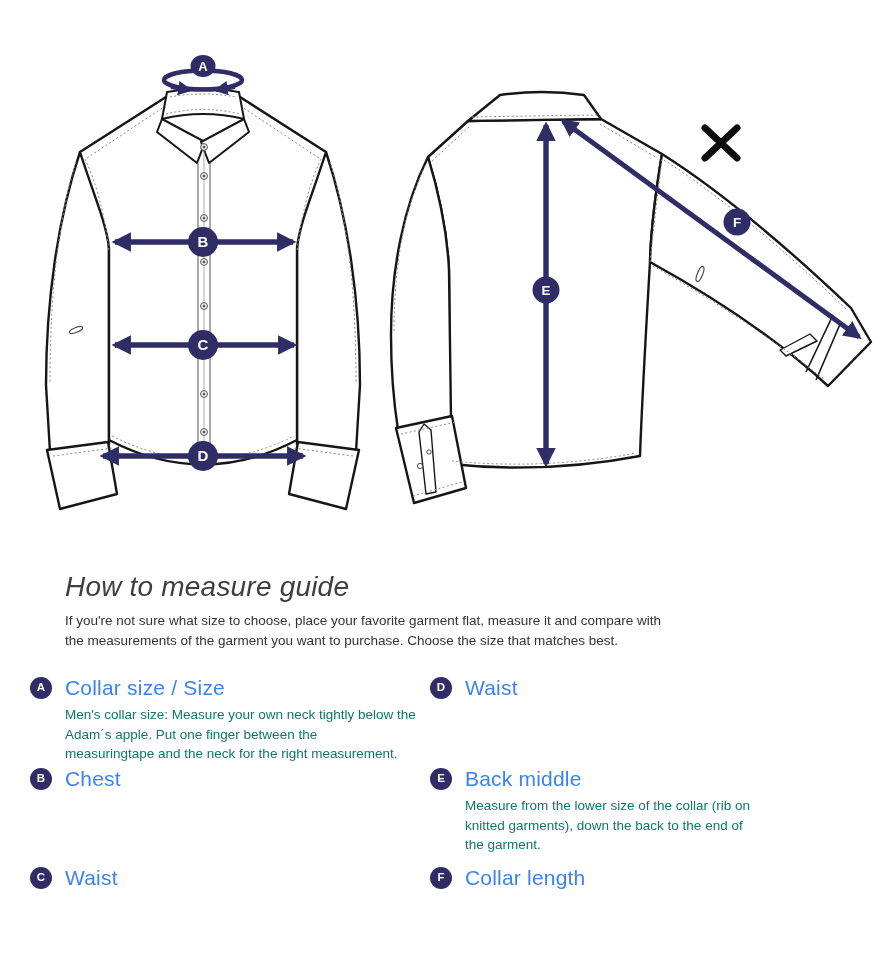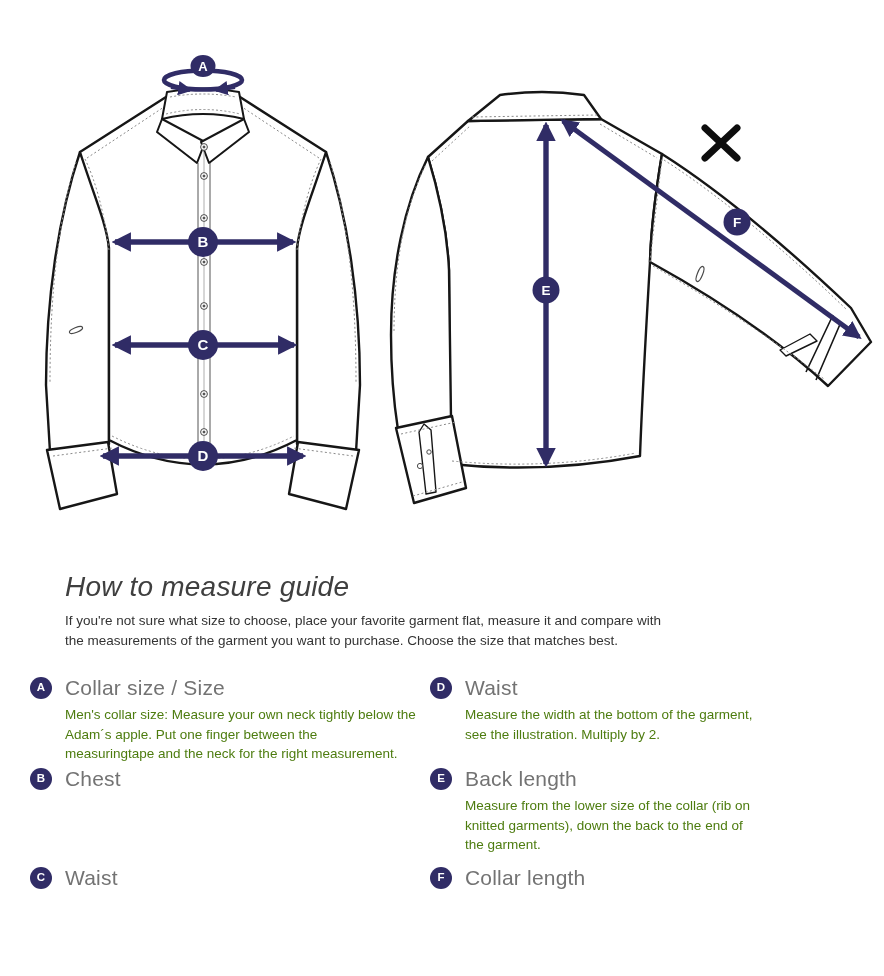--- a/index.html
+++ b/index.html
@@ -64,30 +64,30 @@
     color: #fff;
     font-size: 11.5px;
     font-weight: bold;
     display: flex;
     align-items: center;
     justify-content: center;
     line-height: 1;
   }
   .item-title {
     font-size: 21px;
-    color: #737373;
+    color: #3b82f6;
     letter-spacing: 0.2px;
   }
   .item-desc {
     margin-top: 5px;
     margin-left: 35px;
     width: 358px;
     font-size: 13.5px;
     line-height: 1.46;
-    color: #4d7c0f;
+    color: #0f766e;
     white-space: pre-line;
   }
 </style>
 </head>
 <body>
 
 <div class="page">
 
   <svg class="illustration" viewBox="0 0 884 550">
     <defs>
@@ -267,28 +267,26 @@
       <span class="letter-badge">C</span>
       <span class="item-title">Waist</span>
     </div>
   </div>
 
   <div class="item item-d">
     <div class="item-head">
       <span class="letter-badge">D</span>
       <span class="item-title">Waist</span>
     </div>
-    <p class="item-desc">Measure the width at the bottom of the garment,
-see the illustration. Multiply by 2.</p>
   </div>
 
   <div class="item item-e">
     <div class="item-head">
       <span class="letter-badge">E</span>
-      <span class="item-title">Back length</span>
+      <span class="item-title">Back middle</span>
     </div>
     <p class="item-desc">Measure from the lower size of the collar (rib on
 knitted garments), down the back to the end of
 the garment.</p>
   </div>
 
   <div class="item item-f">
     <div class="item-head">
       <span class="letter-badge">F</span>
       <span class="item-title">Collar length</span>

